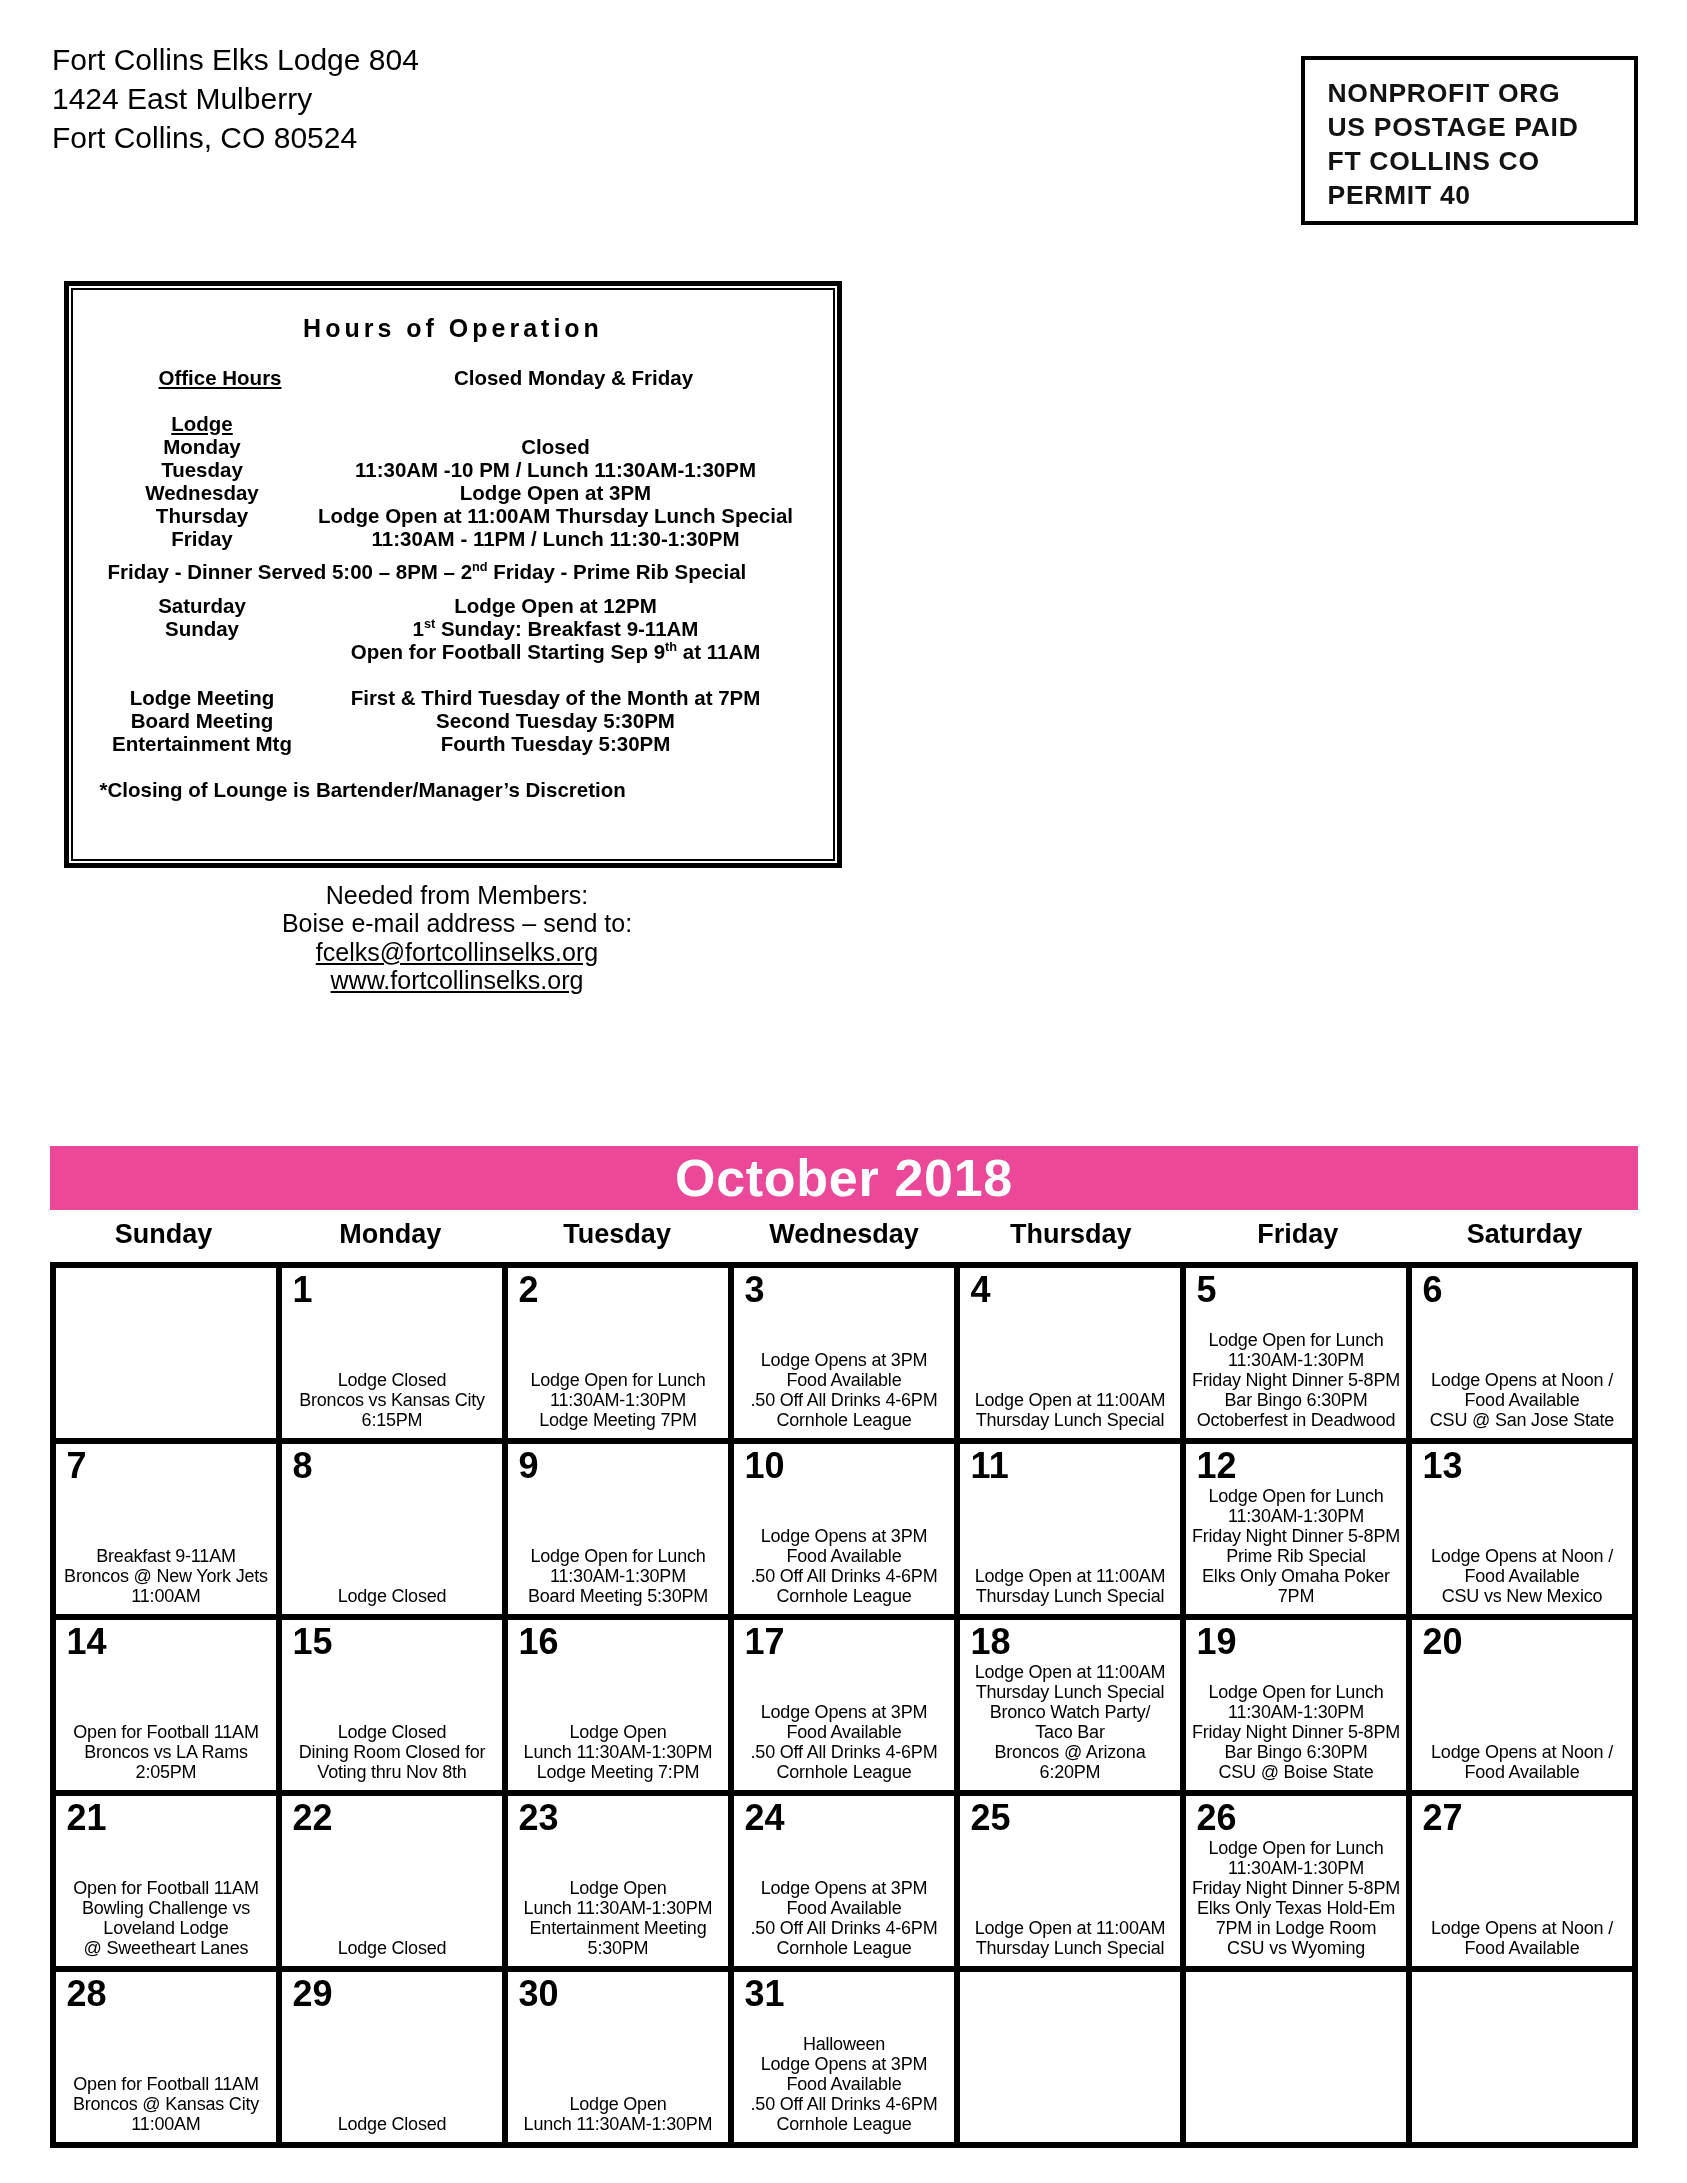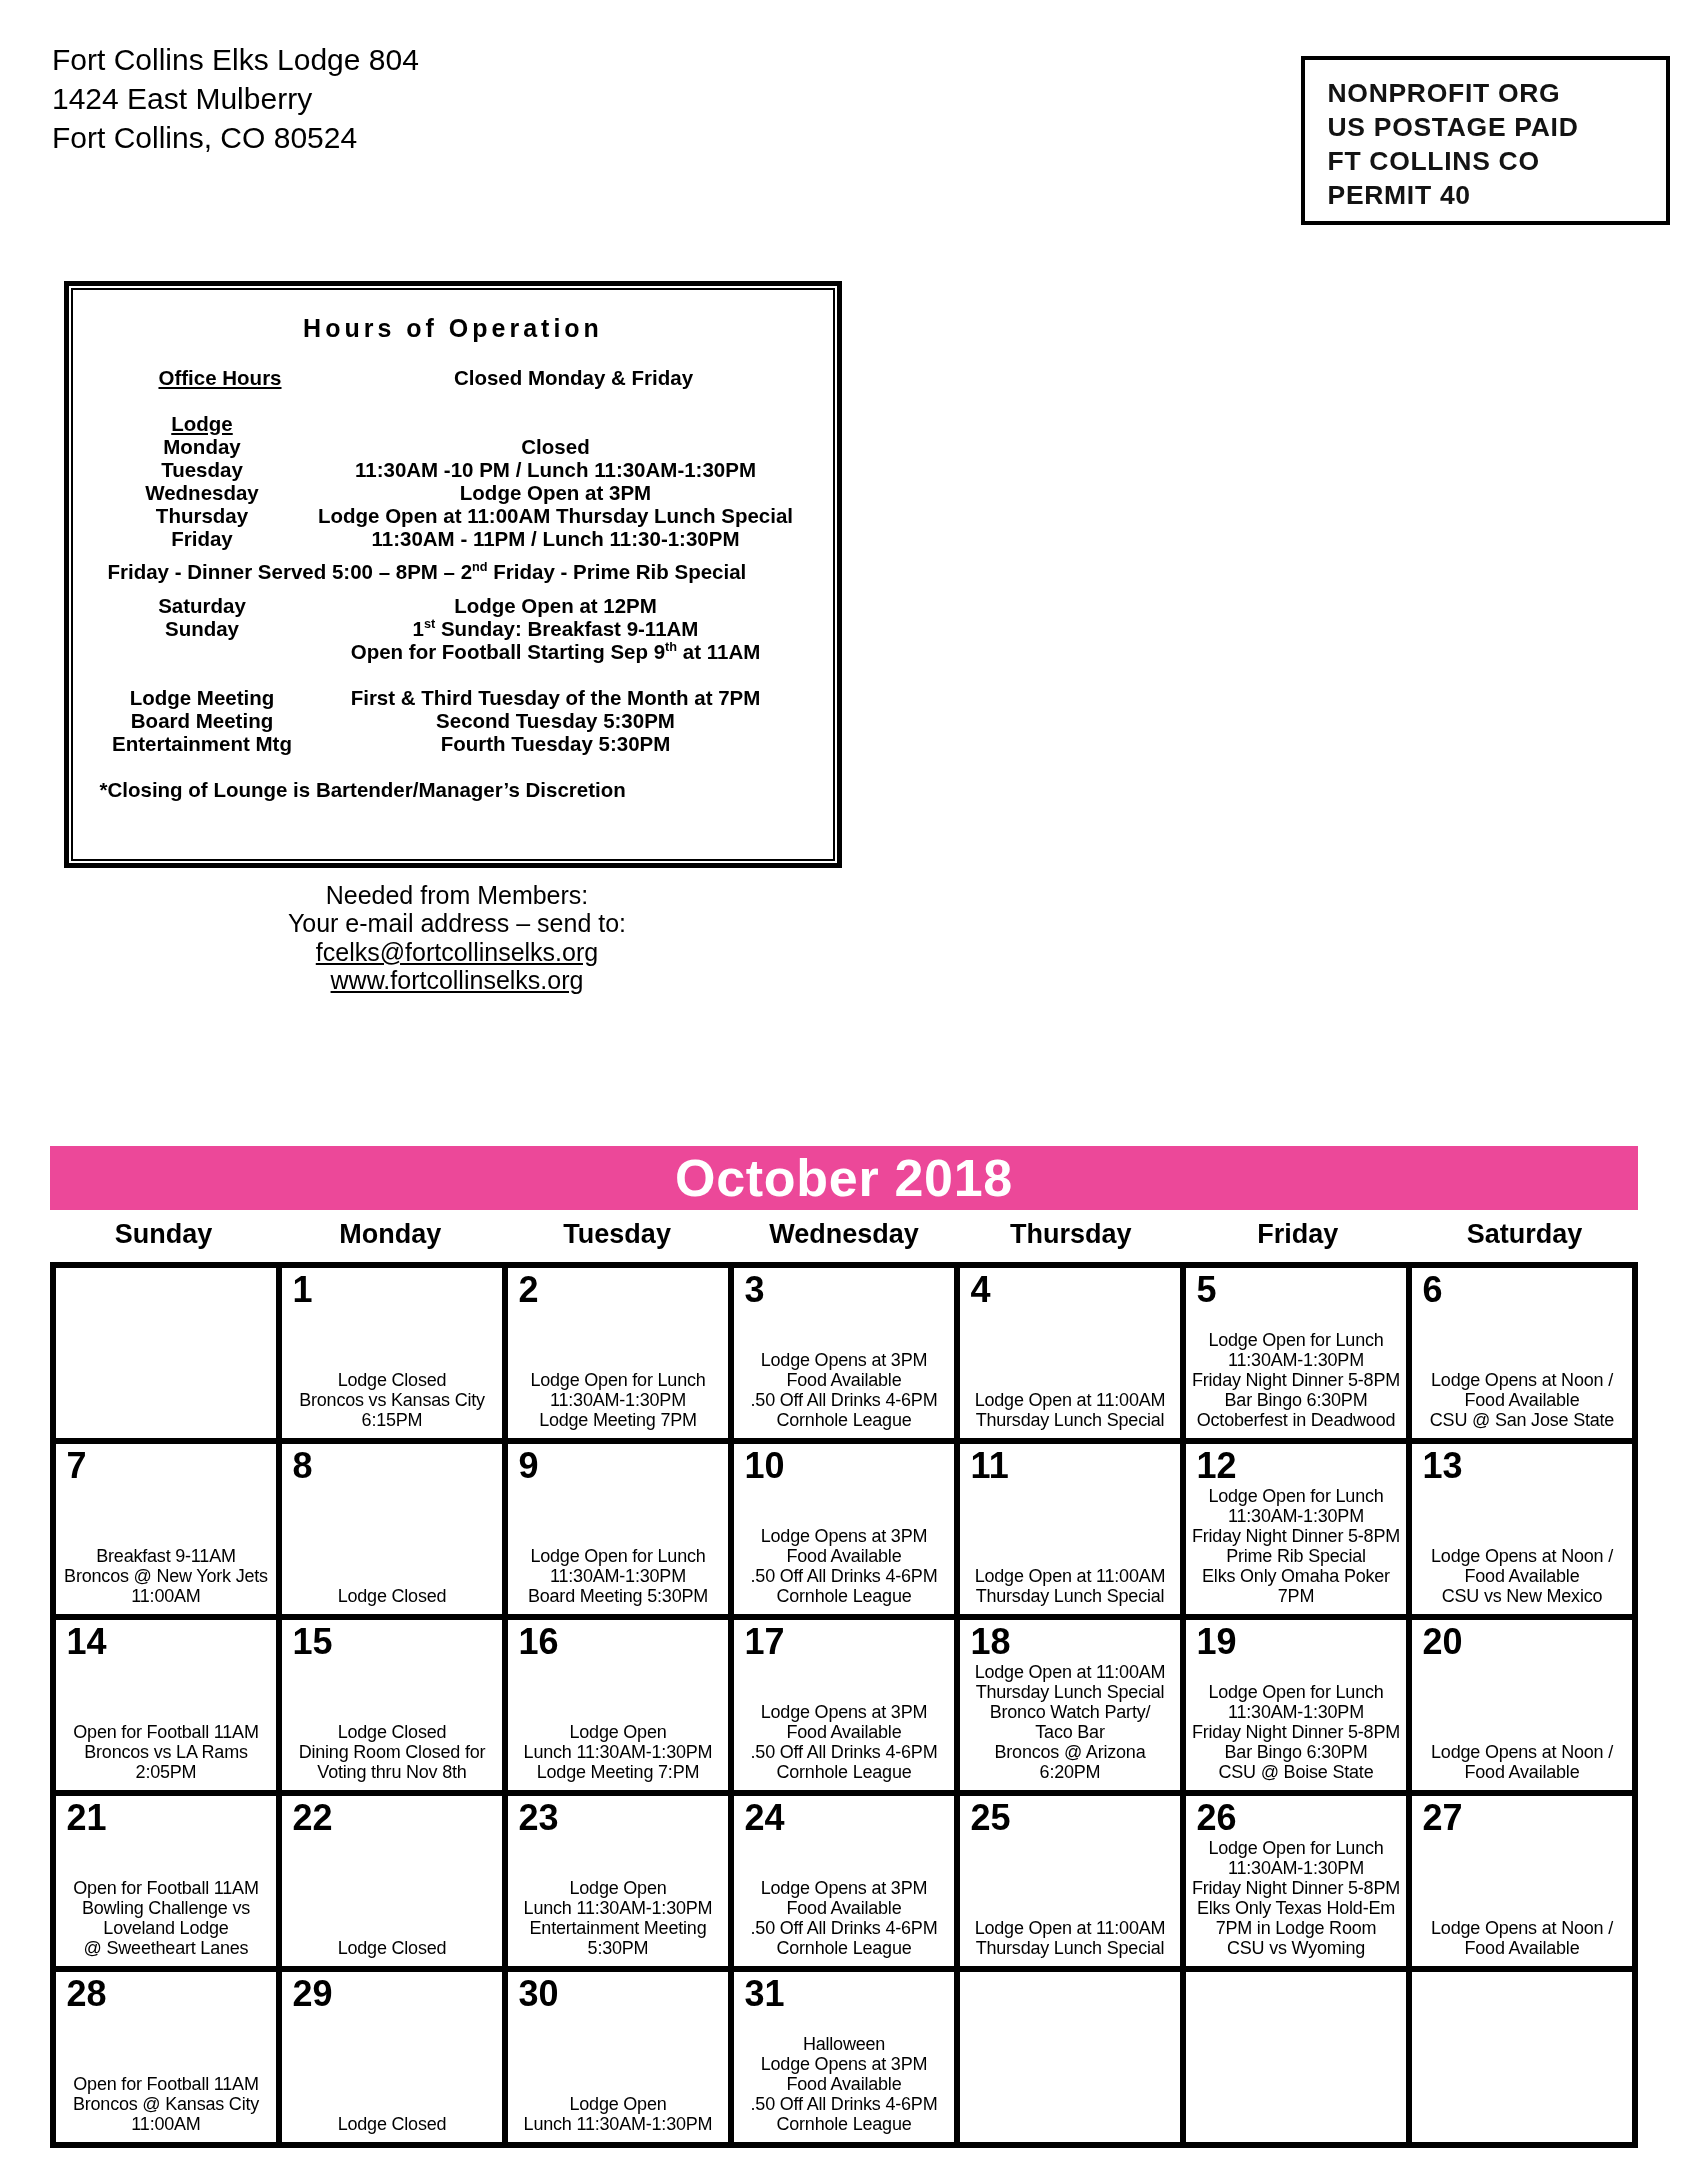--- a/index.html
+++ b/index.html
@@ -4,21 +4,21 @@
 <style>
   html,body{margin:0;padding:0;background:#fff;}
   body{
     width:1687px;height:2183px;position:relative;
     font-family:"Liberation Sans","DejaVu Sans",sans-serif;color:#000;
   }
   
   .sender{position:absolute;left:52px;top:40px;font-size:30px;line-height:39px;}
   
   .stamp{
-    position:absolute;left:1301px;top:56px;width:369px;height:169px;
+    position:absolute;left:1301px;top:56px;width:337px;height:169px;
     border:4.6px solid #000;box-sizing:border-box;padding:16px 0 0 22.5px;
     font-weight:bold;font-size:26.5px;line-height:34px;letter-spacing:0.7px;color:#131313;
   }
   
   .hours-outer{position:absolute;left:64px;top:281px;width:778px;height:587px;
     border:5.3px solid #000;box-sizing:border-box;}
   .hours-inner{position:absolute;inset:2px;border:2px solid #000000;box-sizing:border-box;
     padding:16px 26.5px 0 26.5px;font-weight:bold;font-size:20.5px;}
   .hours-title{text-align:center;font-size:25px;letter-spacing:4px;margin:8px 0 22.5px 0;font-weight:bold;}
   .h-row{display:flex;line-height:23px;text-align:center;}
@@ -129,21 +129,21 @@
           <span class="h-value"><span>Fourth Tuesday 5:30PM</span></span>
         </div>
         <div class="h-gap"></div>
         <div class="h-note"><span>*Closing of Lounge is Bartender/Manager’s Discretion</span></div>
       </div>
   </div>
 </div>
 
 <div class="members">
   <div>Needed from Members:</div>
-  <div>Your e-mail address – send to:</div>
+  <div>Boise e-mail address – send to:</div>
   <div class="underline">fcelks@fortcollinselks.org</div>
   <div class="underline">www.fortcollinselks.org</div>
 </div>
 
 <div class="cal-title-bar" style="background: #ec4899;">
   <div class="cal-title">October 2018</div>
 </div>
 
 <div class="day-names">
     <div class="day-name">Sunday</div>

